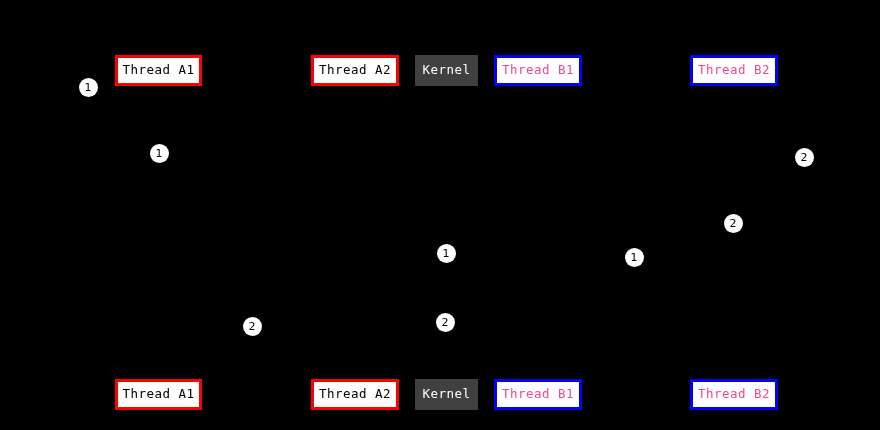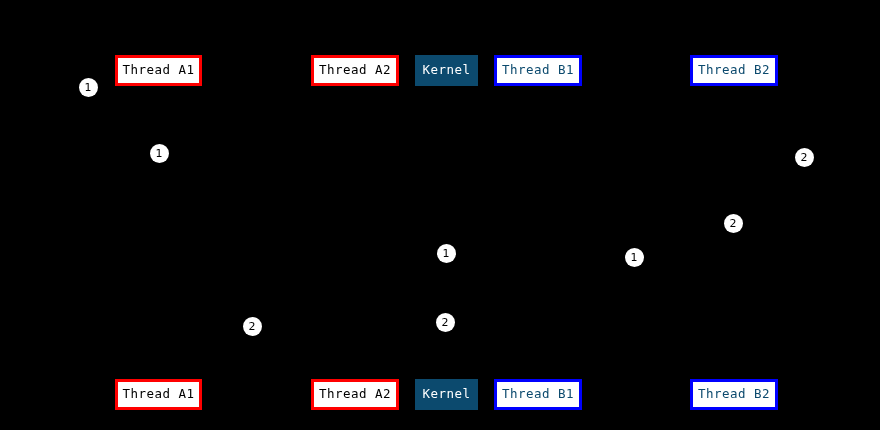--- a/index.html
+++ b/index.html
@@ -30,24 +30,24 @@
     line-height: 1;
   }
   .participant.red {
     background: #ffffff;
     border: 3px solid #ff0000;
     color: #000000;
   }
   .participant.blue {
     background: #ffffff;
     border: 3px solid #0000ff;
-    color: #0c4a6e;
+    color: #ec4899;
   }
   .participant.solid-blue {
-    background: #0c4a6e;
+    background: #404040;
     border: 0 solid #0000ff;
     color: #ffffff;
   }
   
   .lifeline {
     position: absolute;
     width: 1px;
     background: #000000;
   }
   

